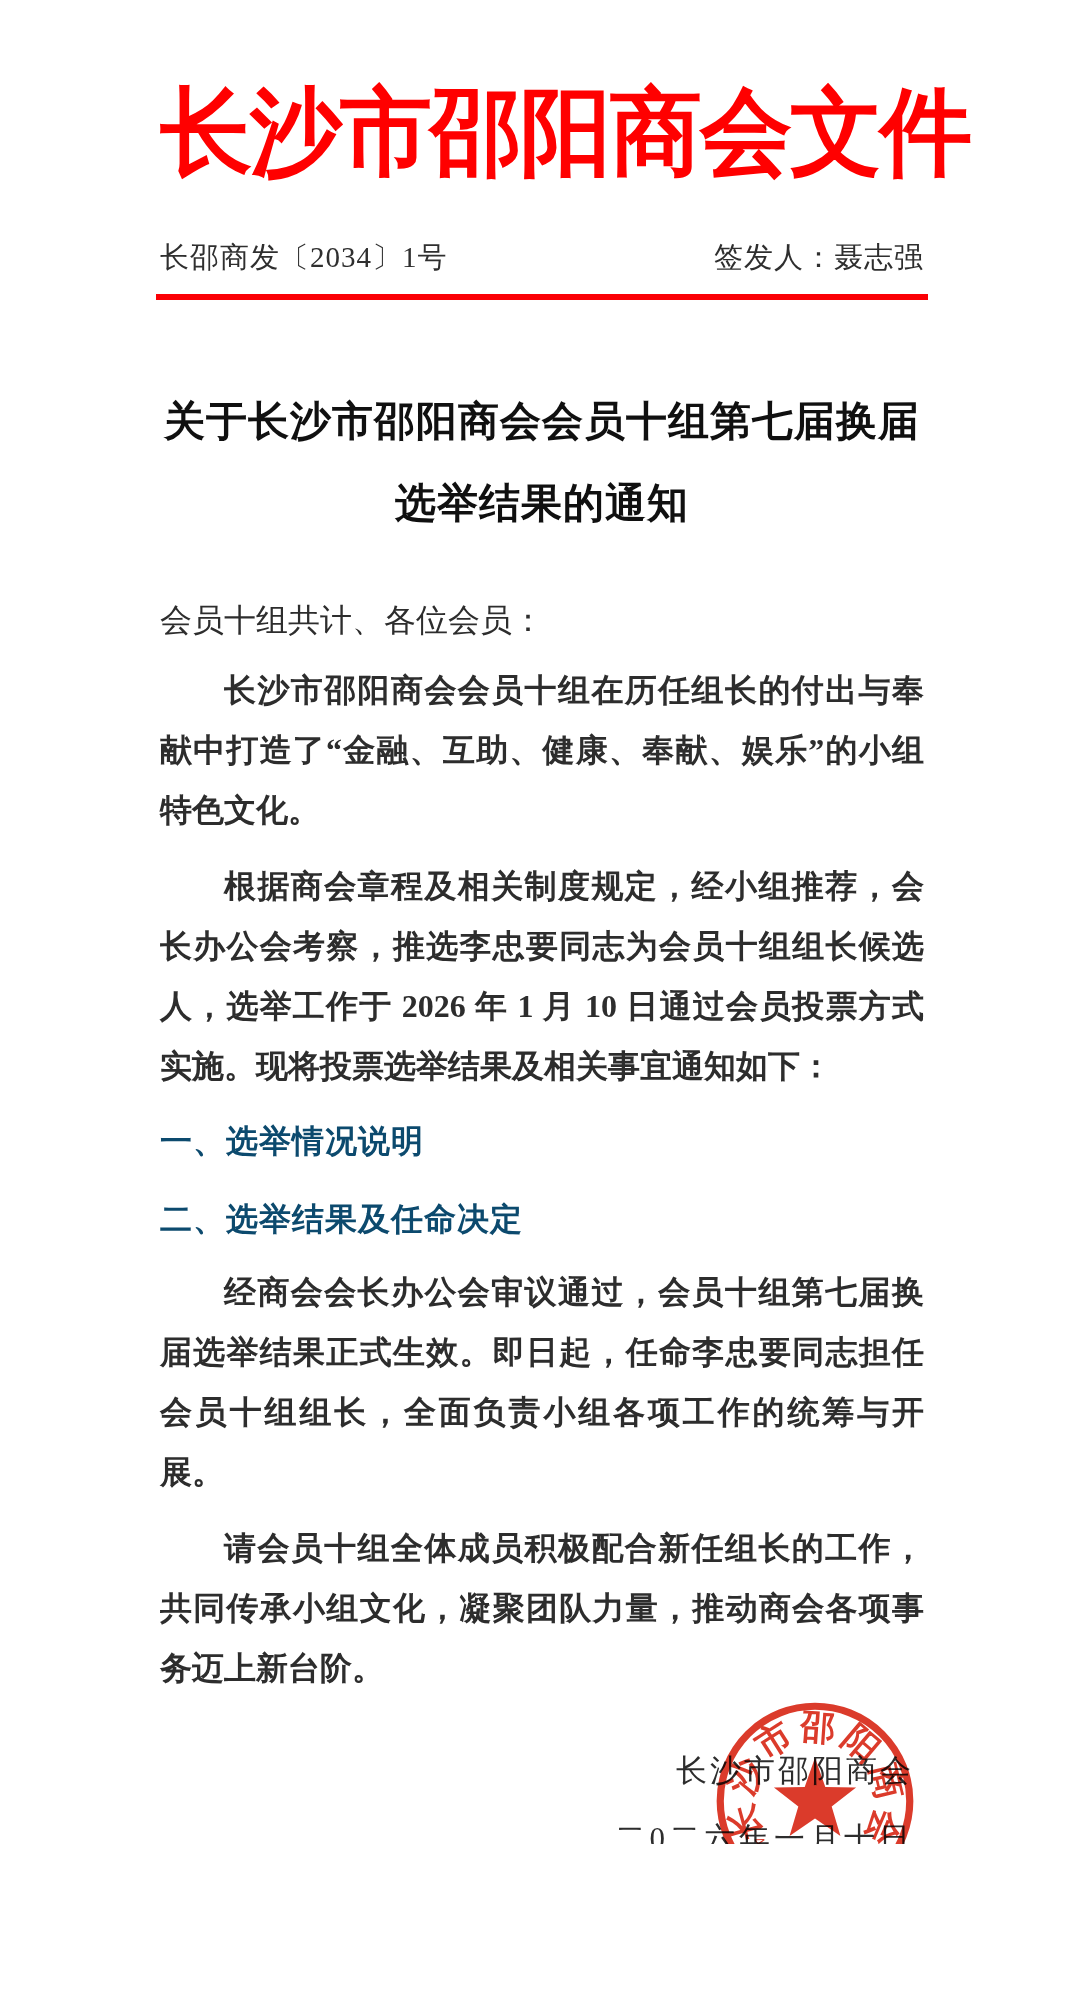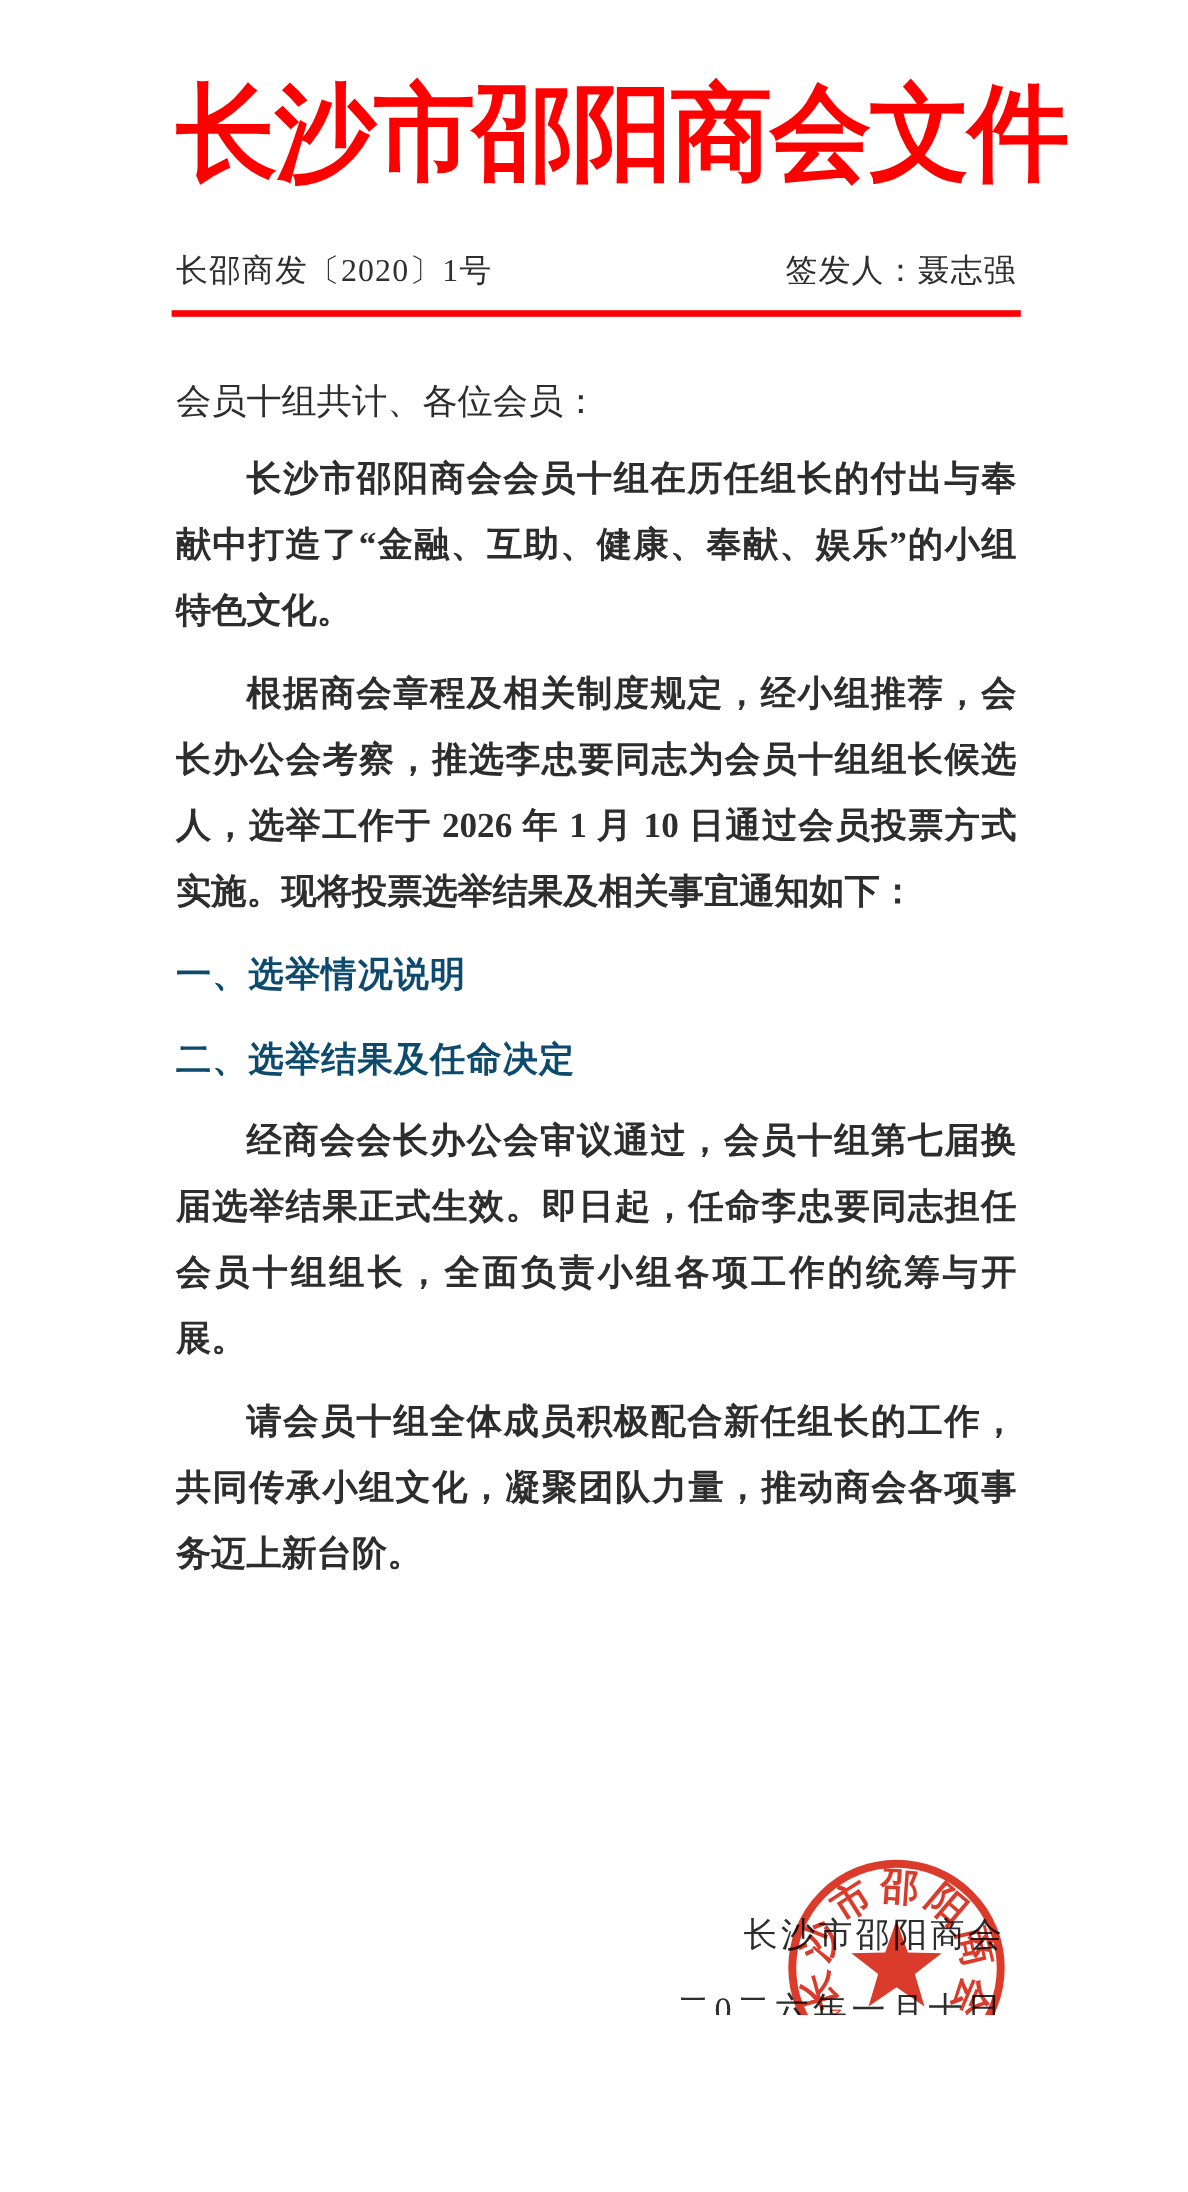--- a/index.html
+++ b/index.html
@@ -1,19 +1,19 @@
 <!DOCTYPE html>
 <html><head>
 <meta charset="utf-8">
 <style>
   html,body{margin:0;padding:0;background:#ffffff;}
   .page{
     position:relative;
     width:1080px;height:1832px;
-    margin:0 auto;
+    margin:12px auto;
     background:#ffffff;
     overflow:hidden;
     font-family:"Liberation Serif","DejaVu Serif",serif;
     color:#2a2a2a;
   }
   .content{position:absolute;left:160px;top:0;width:764px;}
 
   
   .masthead{
     margin-top:66px;
@@ -109,26 +109,30 @@
 </style>
 </head>
 <body>
 
 <div class="page">
   <div class="content">
 
     <div class="masthead">长沙市邵阳商会文件</div>
 
     <div class="meta-row">
-      <span>长邵商发〔2020〕1号</span>
+      <span>长邵商发〔2034〕1号</span>
       <span>签发人：聂志强</span>
     </div>
 
     <div class="red-divider"></div>
 
+    <div class="doc-title">
+      <div>关于长沙市邵阳商会会员十组第七届换届</div>
+      <div>选举结果的通知</div>
+    </div>
 
     <div class="body">
       <p class="salutation">会员十组共计、各位会员：</p>
 
       <p class="para">长沙市邵阳商会会员十组在历任组长的付出与奉献中打造了“金融、互助、健康、奉献、娱乐”的小组特色文化。</p>
 
       <p class="para spaced">根据商会章程及相关制度规定，经小组推荐，会长办公会考察，推选李忠要同志为会员十组组长候选人，选举工作于 2026 年 1 月 10 日通过会员投票方式实施。现将投票选举结果及相关事宜通知如下：</p>
 
       <p class="section-heading">一、选举情况说明</p>
 

